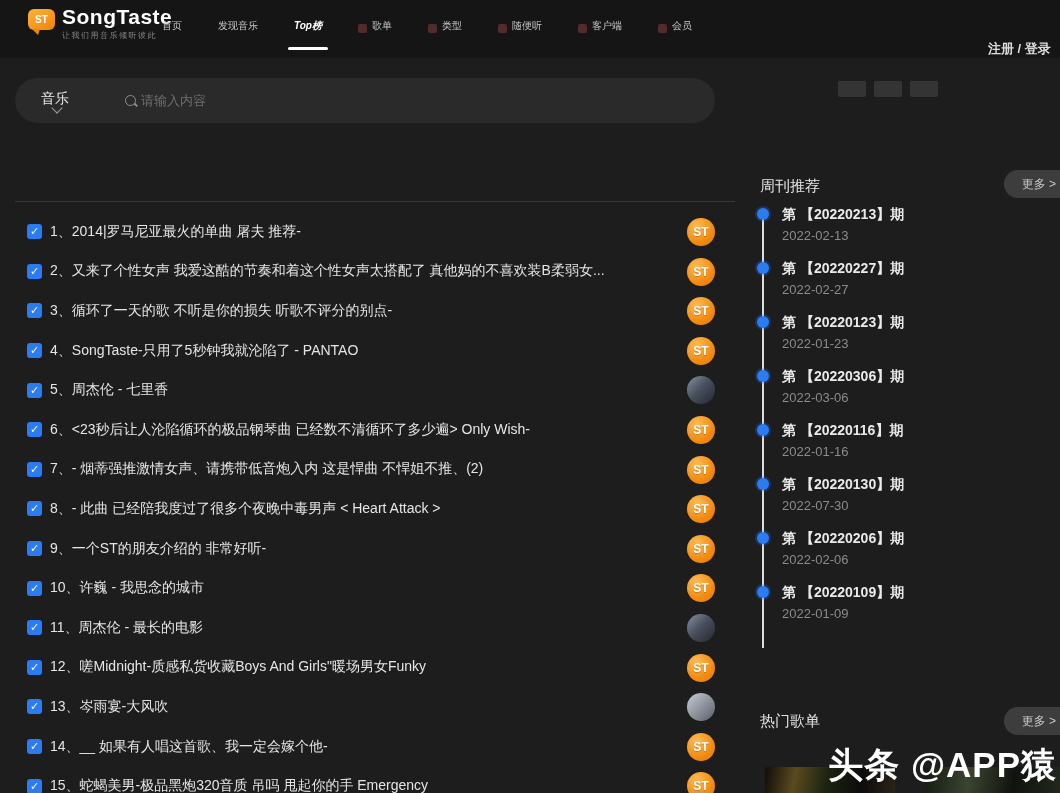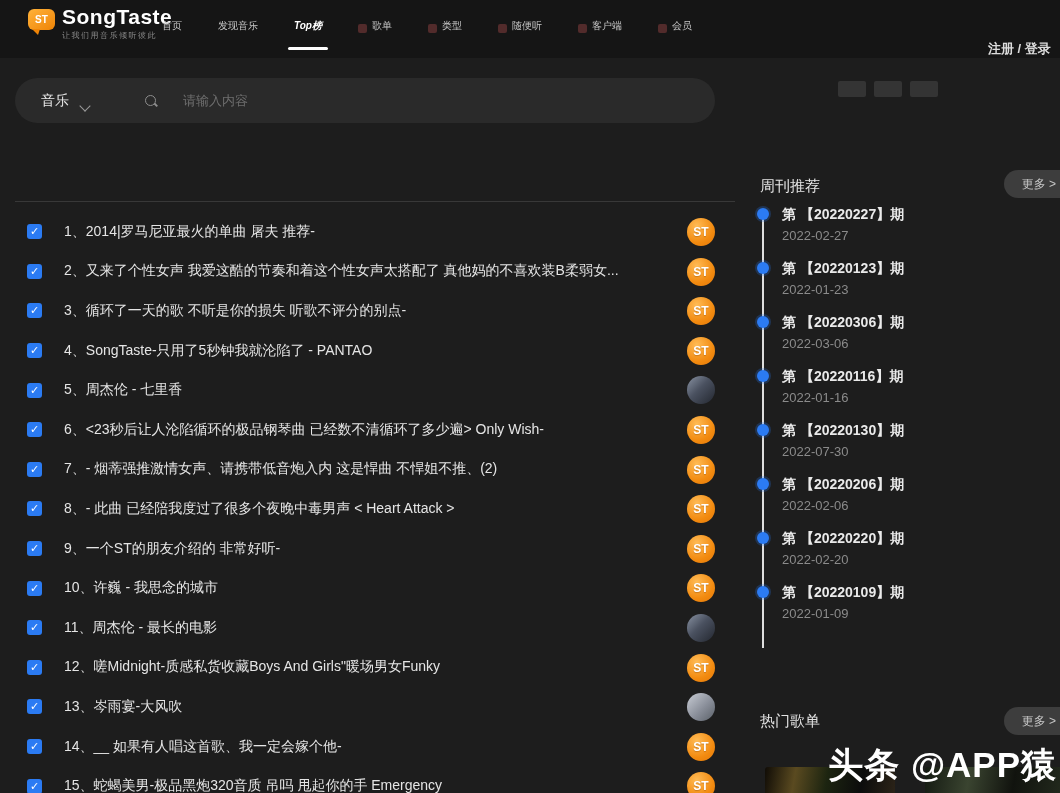--- a/index.html
+++ b/index.html
@@ -31,27 +31,27 @@
   .nav-item.active{color:#fff;font-weight:bold;font-style:italic;}
   .nav-item.active::after{
     content:"";position:absolute;left:-6px;right:-6px;bottom:-7px;height:3px;background:#fdfdfd;border-radius:2px;
   }
   .auth{position:absolute;left:988px;top:20px;color:#dcdcdc;font-size:13px;font-weight:bold;white-space:nowrap;cursor:pointer;margin-top:20px;}
   
   .search-bar{
     position:absolute;left:15px;top:78px;width:700px;height:45px;border-radius:23px;background:#2a2a2a;
     display:flex;align-items:center;box-sizing:border-box;padding-left:26px;
   }
-  .search-cat{color:#e8e8e8;font-size:14px;cursor:pointer;display:flex;align-items:flex-end;}
+  .search-cat{color:#e8e8e8;font-size:14px;cursor:pointer;display:flex;align-items:flex-start;flex-direction:column;}
   .chevron{width:7px;height:7px;border-right:1.5px solid #9a9a9a;border-bottom:1.5px solid #9a9a9a;transform:rotate(45deg);margin:-4px 0 0 12px;}
   .search-icon{position:relative;width:12px;height:12px;margin-left:56px;}
   .search-icon::before{content:"";position:absolute;left:0;top:0;width:9px;height:9px;border:1.5px solid #8d8d8d;border-radius:50%;}
   .search-icon::after{content:"";position:absolute;left:9px;top:9px;width:4px;height:1.5px;background:#8d8d8d;transform:rotate(45deg);}
   .search-input{
-    flex:1;background:transparent;border:none;outline:none;margin-left:24px;
+    flex:1;background:transparent;border:none;outline:none;margin-left:2px;
     color:#ddd;font-size:13px;font-family:inherit;
   }
   .search-input::placeholder{color:#6e6e6e;}
   .quick-buttons{position:absolute;left:838px;top:81px;display:flex;gap:8px;}
   .q-btn{
     background:#343434;color:#f2f2f2;font-size:13px;font-weight:600;border:none;cursor:pointer;
     padding:8px 14px;border-radius:2px;white-space:nowrap;font-family:inherit;
   }
   
   .tabs{position:absolute;left:20px;top:168px;display:flex;align-items:baseline;}
@@ -60,21 +60,21 @@
   .tab.active::after{content:"";position:absolute;left:0;right:4px;bottom:0;height:3px;background:#fff;}
   .tabs-divider{position:absolute;left:15px;top:201px;width:720px;height:1px;background:#383838;}
   
   .song-list{position:absolute;left:15px;top:212px;width:720px;}
   .song-row{position:relative;height:39.6px;display:flex;align-items:center;cursor:pointer;}
   .chk{
     width:15px;height:15px;margin-left:12px;border-radius:3px;background:#2b7bf3;flex:0 0 auto;
     color:#fff;font-size:11px;line-height:15px;text-align:center;font-weight:bold;
   }
   .chk::after{content:"✓";}
-  .song-text{margin-left:22px;max-width:600px;white-space:nowrap;overflow:hidden;color:#e5e5e5;font-size:14px;}
+  .song-text{margin-left:8px;max-width:600px;white-space:nowrap;overflow:hidden;color:#e5e5e5;font-size:14px;}
   .song-rank{color:#e5e5e5;}
   .avatar{
     position:absolute;right:20px;top:6px;width:28px;height:28px;border-radius:50%;
     display:flex;align-items:center;justify-content:center;color:#fff;font-size:12px;font-weight:bold;cursor:pointer;
   }
   .avatar-st{background:radial-gradient(circle at 35% 28%,#ffbb55,#f28a0f 62%,#e2780a);text-shadow:0 1px 1px rgba(120,60,0,.35);}
   .avatar-photo{background:linear-gradient(135deg,#8a93a3 0%,#4a5160 45%,#23272f 100%);}
   .avatar-photo-light{background:linear-gradient(135deg,#c9cdd5 0%,#8a8f9a 55%,#5a6068 100%);}
   
   .weekly-title{position:absolute;left:760px;top:177px;color:#e3e3e3;font-size:15px;}
@@ -280,20 +280,25 @@
     <span class="avatar avatar-st">ST</span>
   </div>
   </div>
 
 <div class="weekly-title">周刊推荐</div>
 <button class="more-pill more-weekly">更多 &gt;</button>
 <div class="timeline-line"></div>
 <div class="weekly-list">
     <div class="weekly-item">
     <span class="tl-dot"></span>
+    <div class="weekly-issue">第 【20220213】期</div>
+    <div class="weekly-date">2022-02-13</div>
+  </div>
+    <div class="weekly-item">
+    <span class="tl-dot"></span>
     <div class="weekly-issue">第 【20220227】期</div>
     <div class="weekly-date">2022-02-27</div>
   </div>
     <div class="weekly-item">
     <span class="tl-dot"></span>
     <div class="weekly-issue">第 【20220123】期</div>
     <div class="weekly-date">2022-01-23</div>
   </div>
     <div class="weekly-item">
     <span class="tl-dot"></span>
@@ -307,25 +312,20 @@
   </div>
     <div class="weekly-item">
     <span class="tl-dot"></span>
     <div class="weekly-issue">第 【20220130】期</div>
     <div class="weekly-date">2022-07-30</div>
   </div>
     <div class="weekly-item">
     <span class="tl-dot"></span>
     <div class="weekly-issue">第 【20220206】期</div>
     <div class="weekly-date">2022-02-06</div>
-  </div>
-    <div class="weekly-item">
-    <span class="tl-dot"></span>
-    <div class="weekly-issue">第 【20220220】期</div>
-    <div class="weekly-date">2022-02-20</div>
   </div>
     <div class="weekly-item">
     <span class="tl-dot"></span>
     <div class="weekly-issue">第 【20220109】期</div>
     <div class="weekly-date">2022-01-09</div>
   </div>
   </div>
 
 <div class="hot-title">热门歌单</div>
 <button class="more-pill more-hot">更多 &gt;</button>

